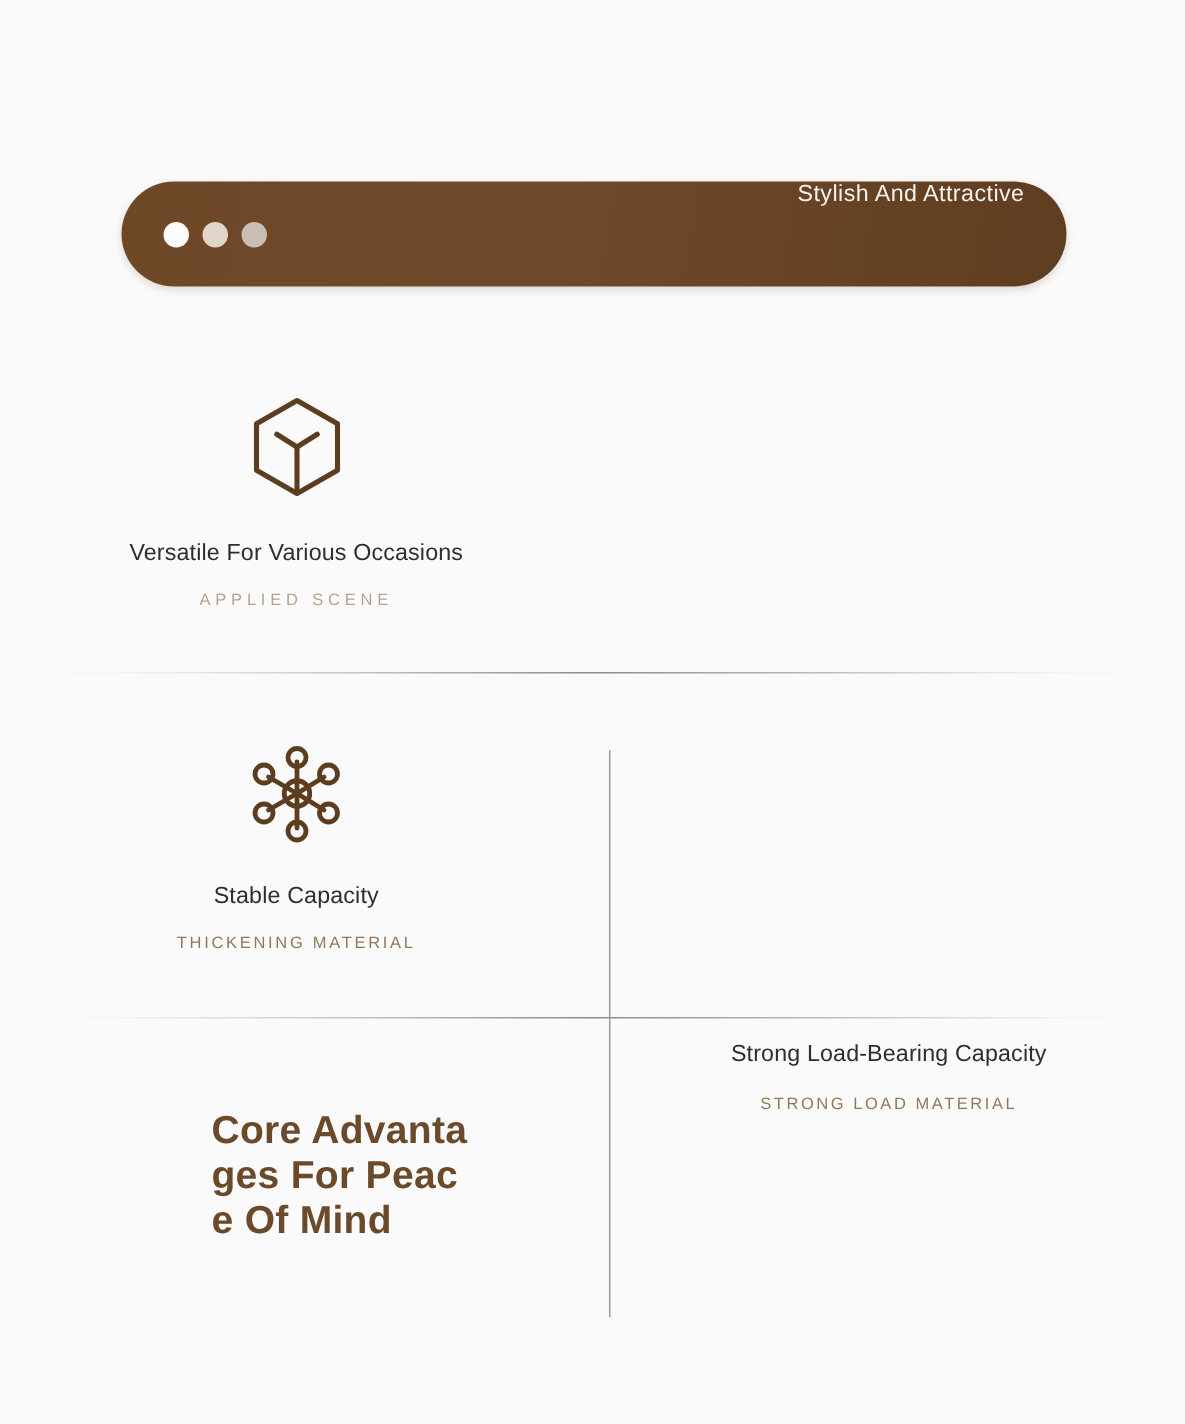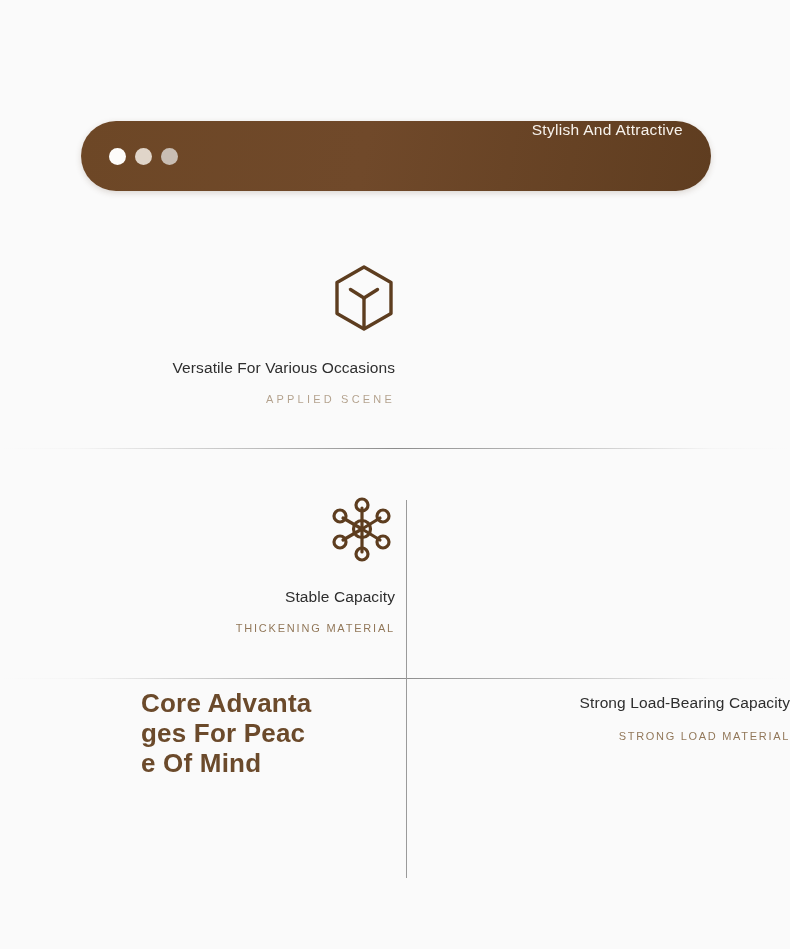--- a/index.html
+++ b/index.html
@@ -100,21 +100,21 @@
   }
   .grid-row.r1 { height: 210px; }
   .grid-row.r2 { height: 230px; }
   .grid-row.r3 { height: 200px; }
 
   .cell {
     width: 395px;
     box-sizing: border-box;
     display: flex;
     flex-direction: column;
-    align-items: flex-end;
+    align-items: center;
     position: relative;
   }
 
   .cell-icon {
     display: block;
     color: #6b4423;
   }
   .cell-title {
     font-size: 15.5px;
     color: #2e2e2e;
@@ -148,21 +148,21 @@
 
   
   #cell-assurance .cell-icon { margin-top: 44px; }
   #cell-assurance .cell-title { margin-top: 22px; }
   #cell-assurance .cell-sub   { margin-top: 17px; letter-spacing: 1.6px; }
 
   
   #cell-headline {
     align-items: flex-start;
     padding-left: 141px;
-    justify-content: flex-start;
+    justify-content: center;
   }
   #headline-text {
     font-size: 26px;
     font-weight: bold;
     color: #6b4a2b;
     line-height: 1.16;
     width: 175px;
     word-break: break-all;
     letter-spacing: 0.2px;
     margin-top: 10px;

